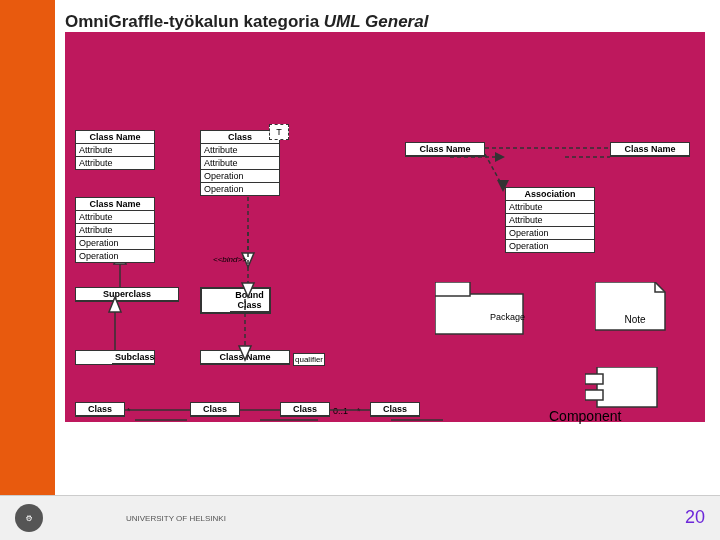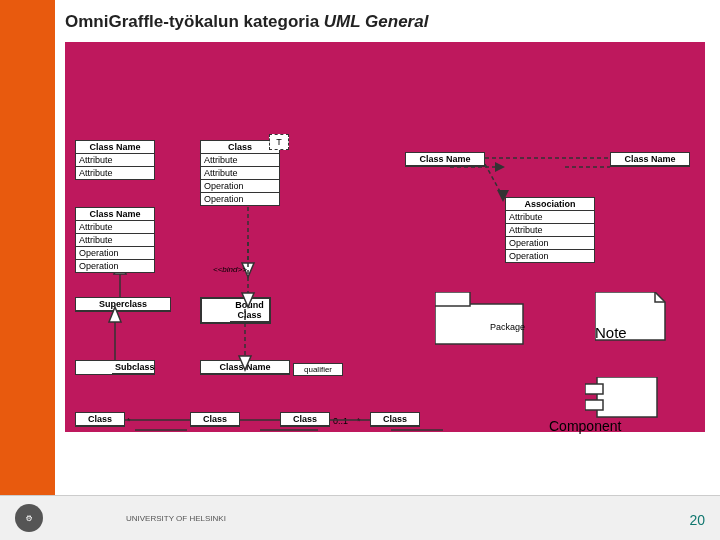--- a/index.html
+++ b/index.html
@@ -39,21 +39,20 @@
       left: 55px; top: 0;
       width: 665px;
       height: 495px;
       background: #fff;
       padding: 12px 10px 5px 10px;
     }
 
     .page-title {
       font-size: 17px;
       font-weight: bold;
-      margin-bottom: 10px;
       color: #222;
     }
     .page-title em {
       font-style: italic;
     }
 
     
     .diagram {
       position: relative;
       width: 640px;
@@ -94,22 +93,22 @@
       top: 0; left: 0;
       width: 100%;
       height: 100%;
       pointer-events: none;
     }
 
     .page-number {
       position: absolute;
       right: 15px;
       bottom: 12px;
-      font-size: 14px;
-      color: #0f766e;
+      font-size: 18px;
+      color: #6d28d9;
     }
 
     .uni-text {
       font-size: 8px;
       color: #555;
       margin-left: 30px;
       padding-left: 45px;
     }
   </style>
 </head>
@@ -177,51 +176,51 @@
     </div>
 
     <div class="uml-box" style="left:440px; top:155px; width:90px;">
       <div class="box-header" style="font-weight:bold;">Association</div>
       <div class="box-section">Attribute</div>
       <div class="box-section">Attribute</div>
       <div class="box-section">Operation</div>
       <div class="box-section">Operation</div>
     </div>
 
-    <div class="uml-box" style="left:10px; top:255px; width:96px;">
+    <div class="uml-box" style="left:10px; top:255px; width:104px;">
       <div class="box-header" style="font-weight:bold;">Superclass</div>
     </div>
 
     <div class="uml-box" style="left:10px; top:318px; width:80px;padding-left:36px;">
       <div class="box-header" style="font-weight:bold;">Subclass</div>
     </div>
 
     <div class="uml-box" style="left:135px; top:255px; width:71px; border-width:2px; font-weight:bold;padding-left:28px;">
       <div class="box-header" style="font-weight:bold;">Bound Class</div>
     </div>
 
     <div style="position:absolute; left:148px; top:223px; font-size:8px; font-style:italic;">&lt;&lt;bind&gt;&gt;</div>
 
     <div class="uml-box" style="left:135px; top:318px; width:90px; font-weight:bold;">
       <div class="box-header" style="font-weight:bold;">Class Name</div>
     </div>
 
-    <div style="position:absolute; left:228px; top:321px; font-size:8px; border:1px solid #333; padding:1px 10px; background:#fff;">qualifier</div>
+    <div style="position:absolute; left:228px; top:321px; font-size:8px; border:1px solid #333; padding:1px 1px; background:#fff;">qualifier</div>
 
     <svg style="position:absolute; left:370px; top:250px; width:90px; height:55px;">
       <rect x="0" y="12" width="88" height="40" fill="white" stroke="#333" stroke-width="1.5"></rect>
       <rect x="0" y="0" width="35" height="14" fill="white" stroke="#333" stroke-width="1.5"></rect>
     </svg>
     <div style="position:absolute; left:370px; top:280px; width:90px; text-align:right; font-size:9px;">Package</div>
 
     <svg style="position:absolute; left:530px; top:250px; width:80px; height:50px;">
       <polygon points="0,0 60,0 70,10 70,48 0,48" fill="white" stroke="#333" stroke-width="1.5"></polygon>
       <polyline points="60,0 60,10 70,10" fill="none" stroke="#333" stroke-width="1.5"></polyline>
     </svg>
-    <div style="position:absolute; left:530px; top:282px; width:80px; font-size:15px;">Note</div>
+    <div style="position:absolute; left:530px; top:282px; width:80px; text-align:center; font-size:10px;">Note</div>
 
     <svg style="position:absolute; left:520px; top:335px; width:80px; height:45px;">
       <rect x="12" y="0" width="60" height="40" fill="white" stroke="#333" stroke-width="1.5"></rect>
       <rect x="0" y="7" width="18" height="10" fill="white" stroke="#333" stroke-width="1.5"></rect>
       <rect x="0" y="23" width="18" height="10" fill="white" stroke="#333" stroke-width="1.5"></rect>
     </svg>
     <div style="position:absolute; left:484px; top:376px; font-size:14px;">Component</div>
 
     <div class="uml-box" style="left:10px; top:370px; width:50px;">
       <div class="box-header">Class</div>

